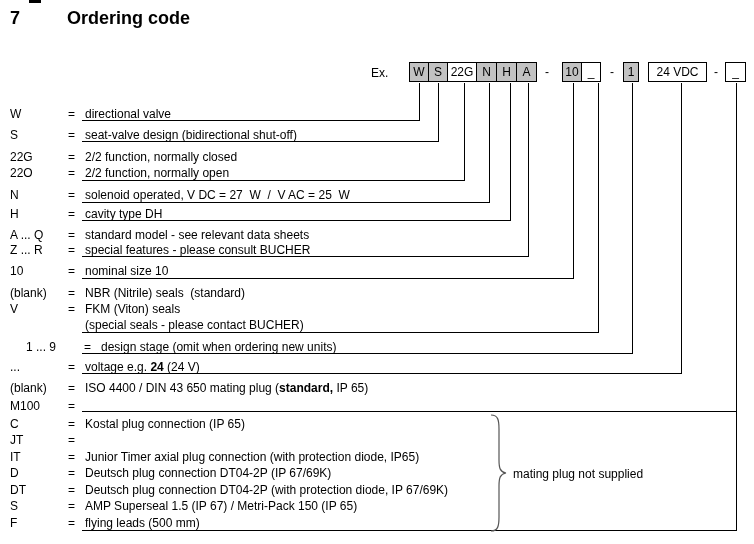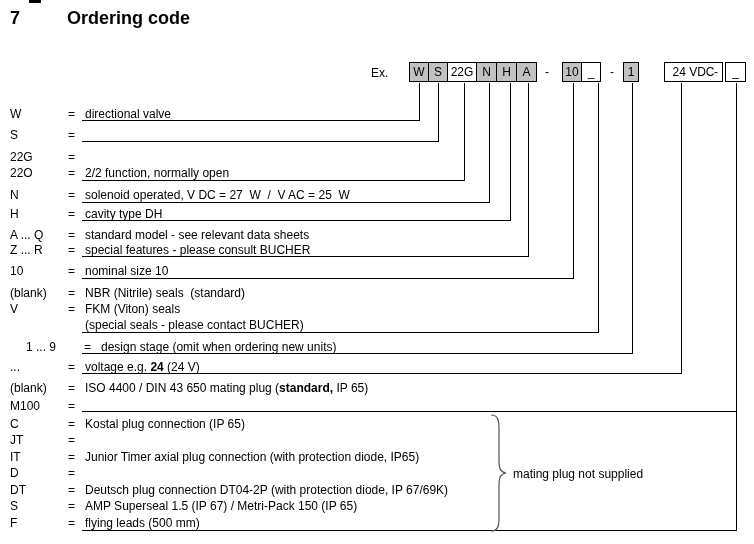--- a/index.html
+++ b/index.html
@@ -47,21 +47,21 @@
   <div class="box filled" style="left:428px;width:20px;">S</div>
   <div class="box" style="left:447px;width:30px;">22G</div>
   <div class="box filled" style="left:476px;width:21px;">N</div>
   <div class="box filled" style="left:496px;width:21px;">H</div>
   <div class="box filled" style="left:516px;width:21px;">A</div>
   <span class="dash" style="left:541px;width:12px;">-</span>
   <div class="box filled" style="left:562px;width:20px;">10</div>
   <div class="box" style="left:581px;width:20px;">_</div>
   <span class="dash" style="left:606px;width:12px;">-</span>
   <div class="box filled" style="left:623px;width:16px;">1</div>
-  <div class="box" style="left:648px;width:59px;margin-left:16px;">24 VDC</div>
+  <div class="box" style="left:648px;width:59px;">24 VDC</div>
   <span class="dash" style="left:710px;width:12px;">-</span>
   <div class="box" style="left:725px;width:21px;">_</div>
 
   <div class="vline" style="left:419px;top:83px;height:38px;"></div>
   <div class="vline" style="left:438px;top:83px;height:59px;"></div>
   <div class="vline" style="left:464px;top:83px;height:98px;"></div>
   <div class="vline" style="left:489px;top:83px;height:120px;"></div>
   <div class="vline" style="left:510px;top:83px;height:138px;"></div>
   <div class="vline" style="left:528px;top:83px;height:174px;"></div>
   <div class="vline" style="left:573px;top:83px;height:196px;"></div>
@@ -84,24 +84,26 @@
   <div class="hline" style="left:82px;top:530px;width:655px;"></div>
 
   <div class="row" style="top:107px;">
     <span class="code">W</span>
     <span class="eq">=</span>
     <span class="desc">directional valve</span>
   </div>
   <div class="row" style="top:128px;">
     <span class="code">S</span>
     <span class="eq">=</span>
+    <span class="desc">seat-valve design (bidirectional shut-off)</span>
   </div>
   <div class="row" style="top:150px;">
     <span class="code">22G</span>
     <span class="eq">=</span>
+    <span class="desc">2/2 function, normally closed</span>
   </div>
   <div class="row" style="top:166px;">
     <span class="code">22O</span>
     <span class="eq">=</span>
     <span class="desc">2/2 function, normally open</span>
   </div>
   <div class="row" style="top:188px;">
     <span class="code">N</span>
     <span class="eq">=</span>
     <span class="desc">solenoid operated, V DC = 27  W  /  V AC = 25  W</span>
@@ -170,20 +172,21 @@
     <span class="eq">=</span>
   </div>
   <div class="row" style="top:450px;">
     <span class="code">IT</span>
     <span class="eq">=</span>
     <span class="desc">Junior Timer axial plug connection (with protection diode, IP65)</span>
   </div>
   <div class="row" style="top:466px;">
     <span class="code">D</span>
     <span class="eq">=</span>
+    <span class="desc">Deutsch plug connection DT04-2P (IP 67/69K)</span>
   </div>
   <div class="row" style="top:483px;">
     <span class="code">DT</span>
     <span class="eq">=</span>
     <span class="desc">Deutsch plug connection DT04-2P (with protection diode, IP 67/69K)</span>
   </div>
   <div class="row" style="top:499px;">
     <span class="code">S</span>
     <span class="eq">=</span>
     <span class="desc">AMP Superseal 1.5 (IP 67) / Metri-Pack 150 (IP 65)</span>

